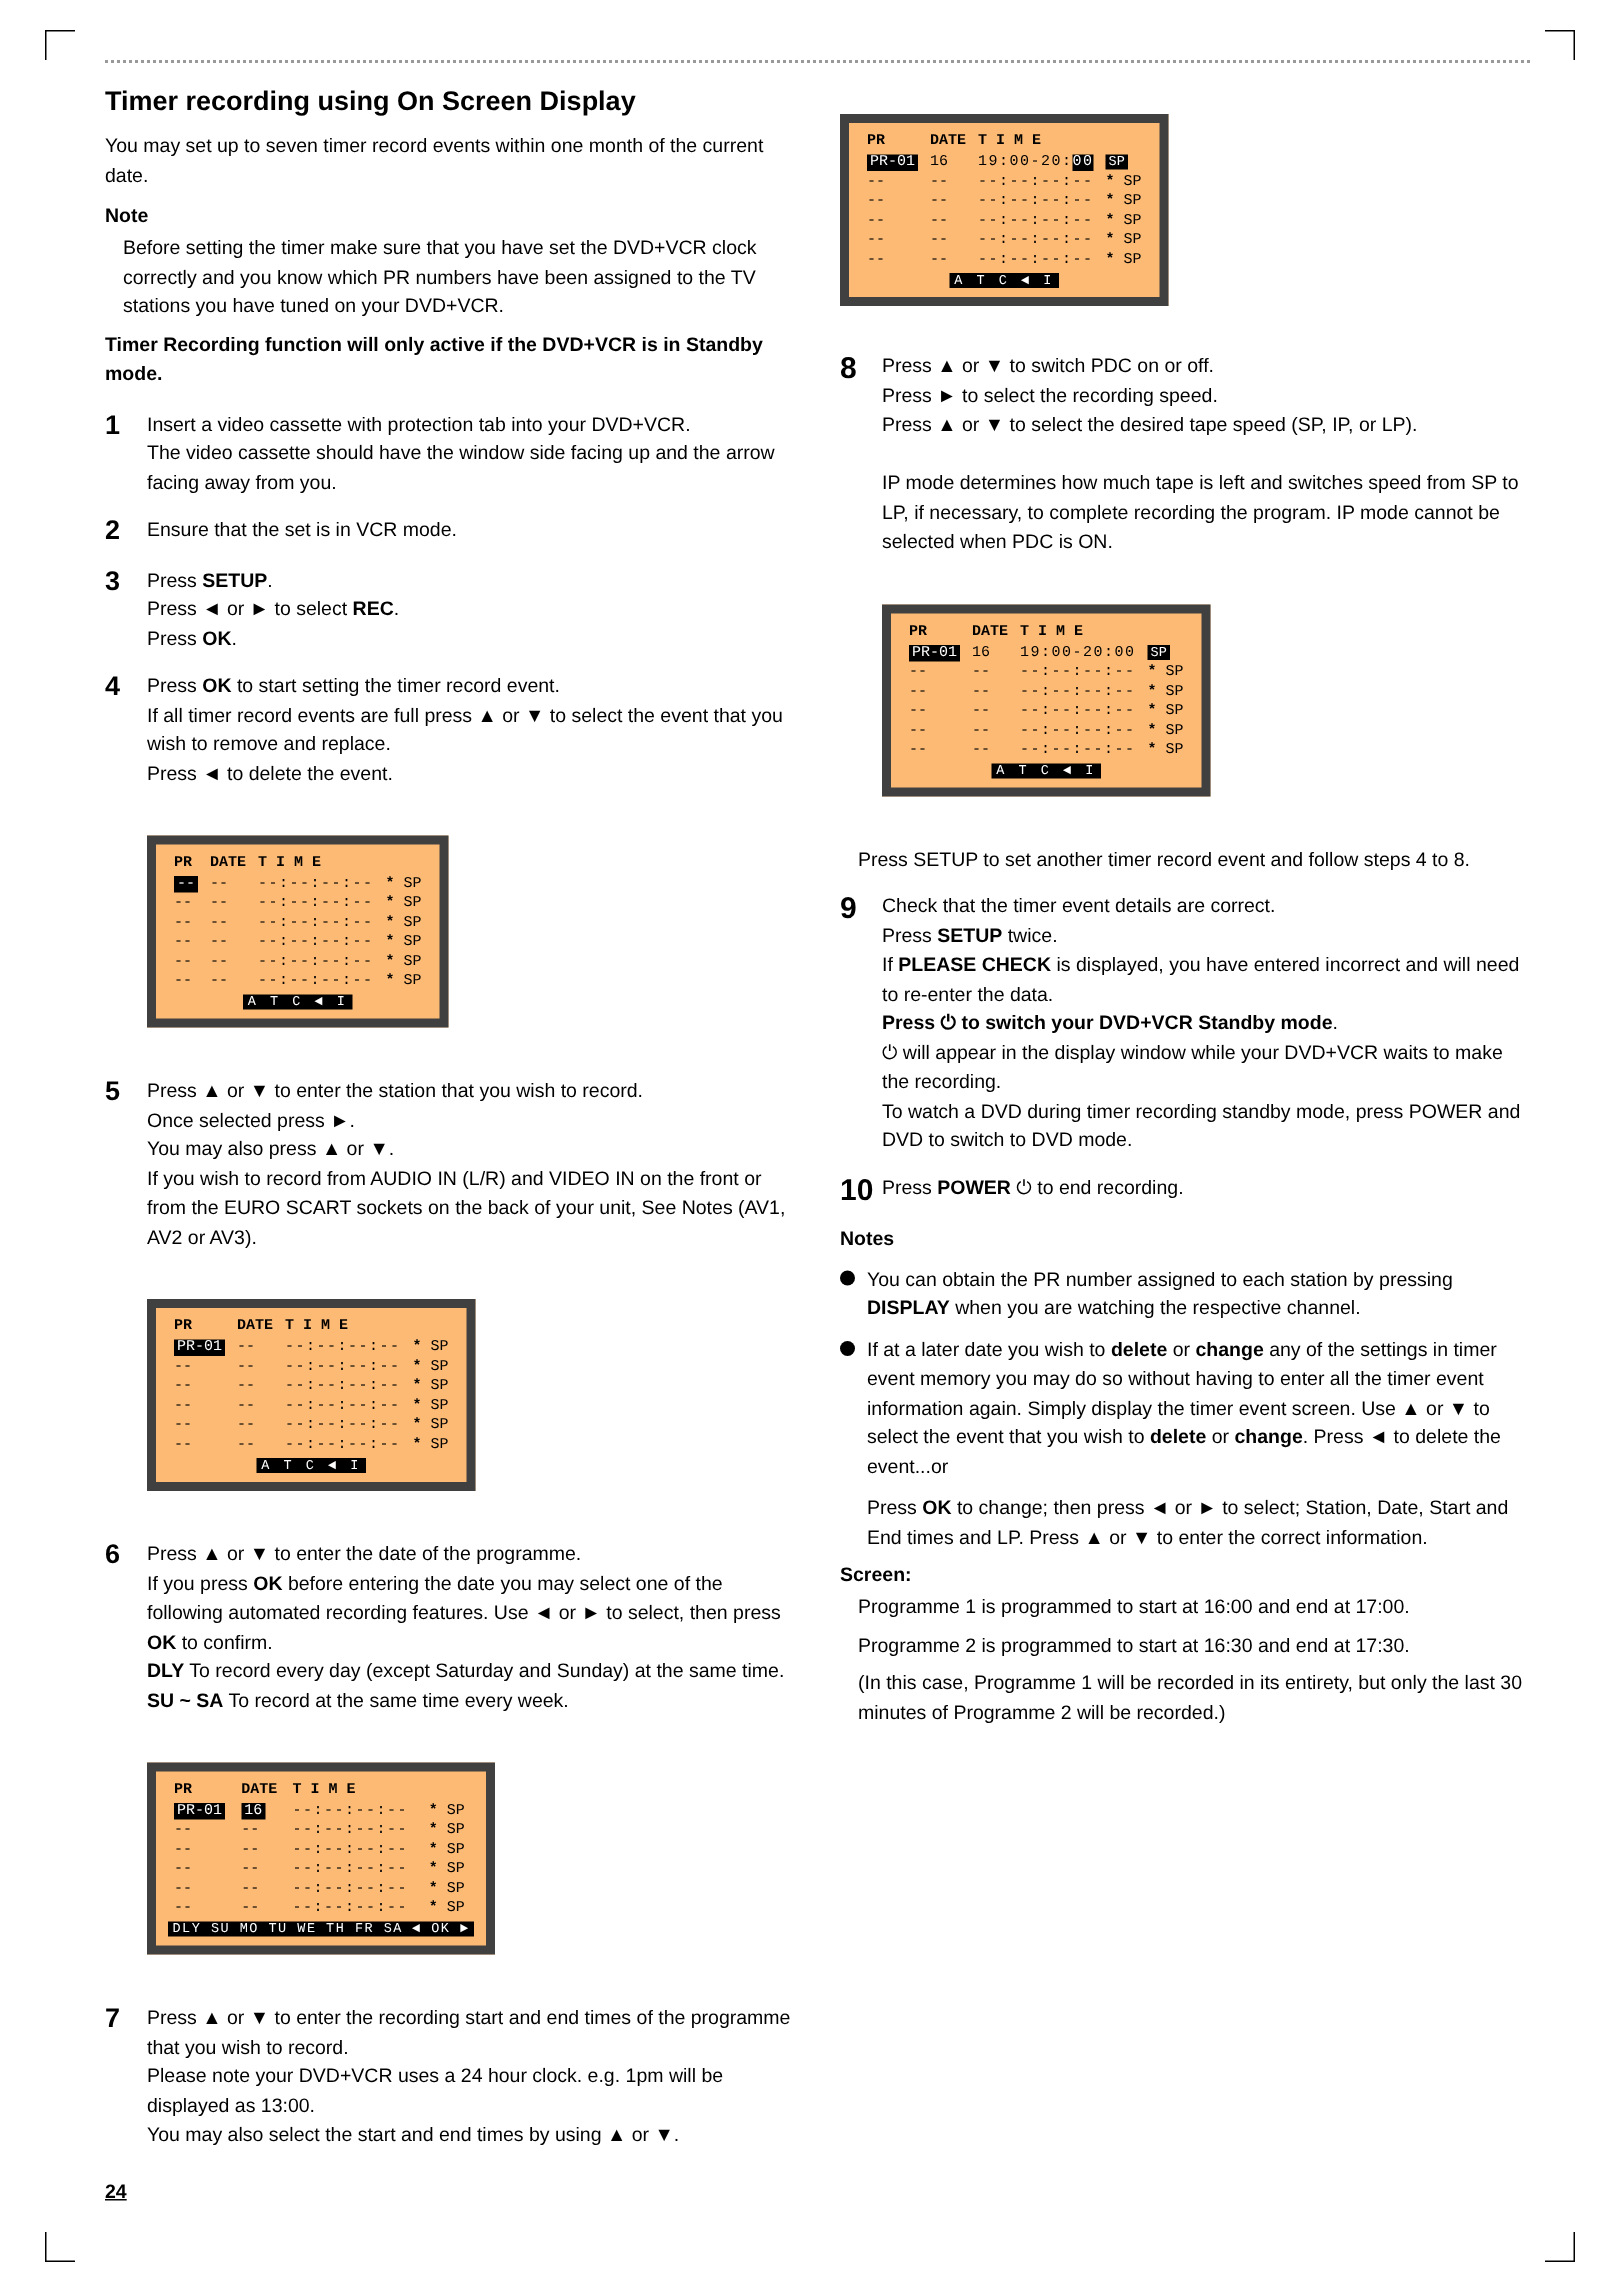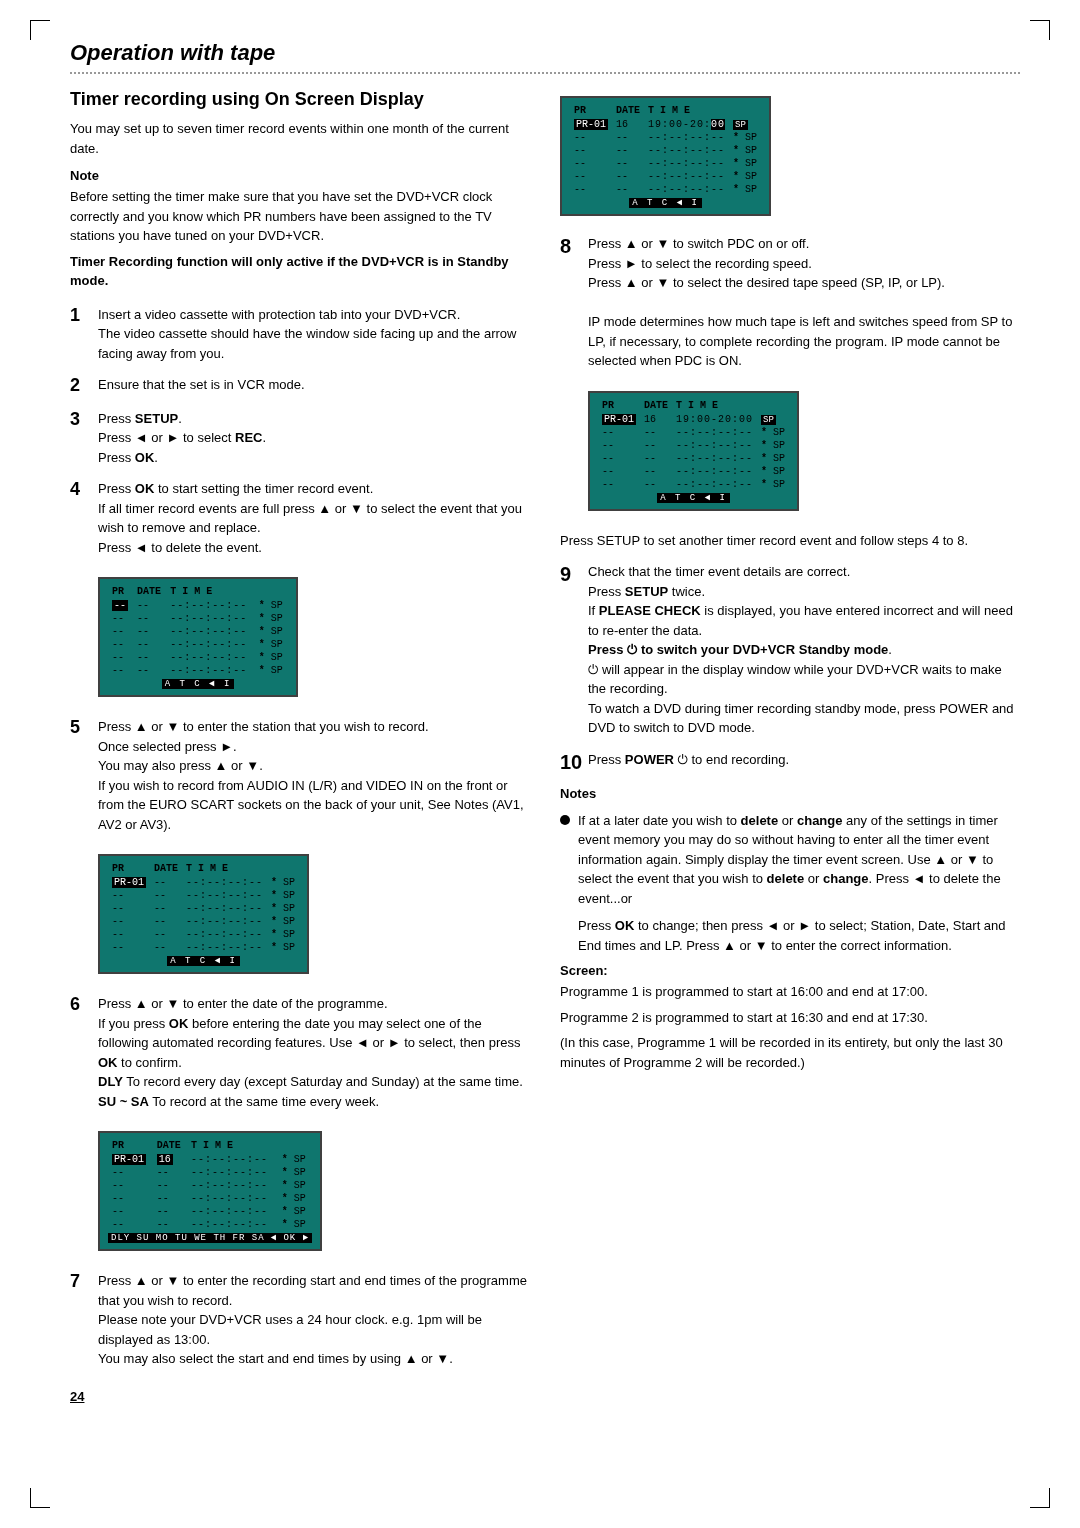--- a/index.html
+++ b/index.html
@@ -53,20 +53,21 @@
     }
     .note-heading {
       font-weight: bold;
       font-size: 13px;
       margin-bottom: 4px;
     }
     .note-text {
       font-size: 13px;
       line-height: 1.5;
       margin-bottom: 6px;
+      margin-left: 12px;
     }
     .bold-note {
       font-weight: bold;
       font-size: 13px;
       line-height: 1.5;
       margin-bottom: 14px;
     }
     .two-col {
       display: flex;
       gap: 30px;
@@ -94,26 +95,26 @@
     .step-content {
       flex: 1;
       font-size: 13px;
       line-height: 1.5;
     }
     .step-content b {
       font-weight: bold;
     }
     
     .screen-table {
-      border: 2px solid #404040;
+      border: 6px solid #404040;
       padding: 6px 8px;
-      margin: 8px 0;
+      margin: 20px 0;
       font-size: 10px;
       font-family: 'Courier New', monospace;
-      background: #0f766e;
+      background: #fdba74;
       min-width: 200px;
       display: inline-block;
     }
     .screen-table table {
       border-collapse: collapse;
       width: 100%;
     }
     .screen-table td {
       padding: 1px 4px;
       font-size: 10px;
@@ -185,21 +186,20 @@
 </head>
 <body>
 
 <div class="page-container">
 
   <div class="corner-mark corner-tl"></div>
   <div class="corner-mark corner-tr"></div>
   <div class="corner-mark corner-bl"></div>
   <div class="corner-mark corner-br"></div>
 
-  <h1 class="page-title">Operation with tape</h1>
   <hr class="dotted-rule">
 
   <div class="two-col">
 
     <div class="col-left">
       <h2 class="section-title">Timer recording using On Screen Display</h2>
       <p class="intro-text">You may set up to seven timer record events within one month of the current date.</p>
 
       <p class="note-heading">Note</p>
       <p class="note-text">Before setting the timer make sure that you have set the DVD+VCR clock correctly and you know which PR numbers have been assigned to the TV stations you have tuned on your DVD+VCR.</p>
@@ -562,20 +562,26 @@
       <div class="step">
         <div class="step-num" style="font-size:20px;">10</div>
         <div class="step-content">
           Press <b>POWER</b> ⏻ to end recording.
         </div>
       </div>
 
       <p class="notes-heading">Notes</p>
 
       <div class="bullet-section">
+        <div class="bullet-item">
+          <div class="bullet-dot"></div>
+          <div>
+            You can obtain the PR number assigned to each station by pressing <b>DISPLAY</b> when you are watching the respective channel.
+          </div>
+        </div>
 
         <div class="bullet-item">
           <div class="bullet-dot"></div>
           <div>
             If at a later date you wish to <b>delete</b> or <b>change</b> any of the settings in timer event memory you may do so without having to enter all the timer event information again. Simply display the timer event screen. Use <b>▲</b> or <b>▼</b> to select the event that you wish to <b>delete</b> or <b>change</b>. Press <b>◄</b> to delete the event...or
           </div>
         </div>
 
         <div style="margin-left:18px; margin-bottom:8px; font-size:13px; line-height:1.5;">
           Press <b>OK</b> to change; then press <b>◄</b> or <b>►</b> to select; Station, Date, Start and End times and LP. Press <b>▲</b> or <b>▼</b> to enter the correct information.

